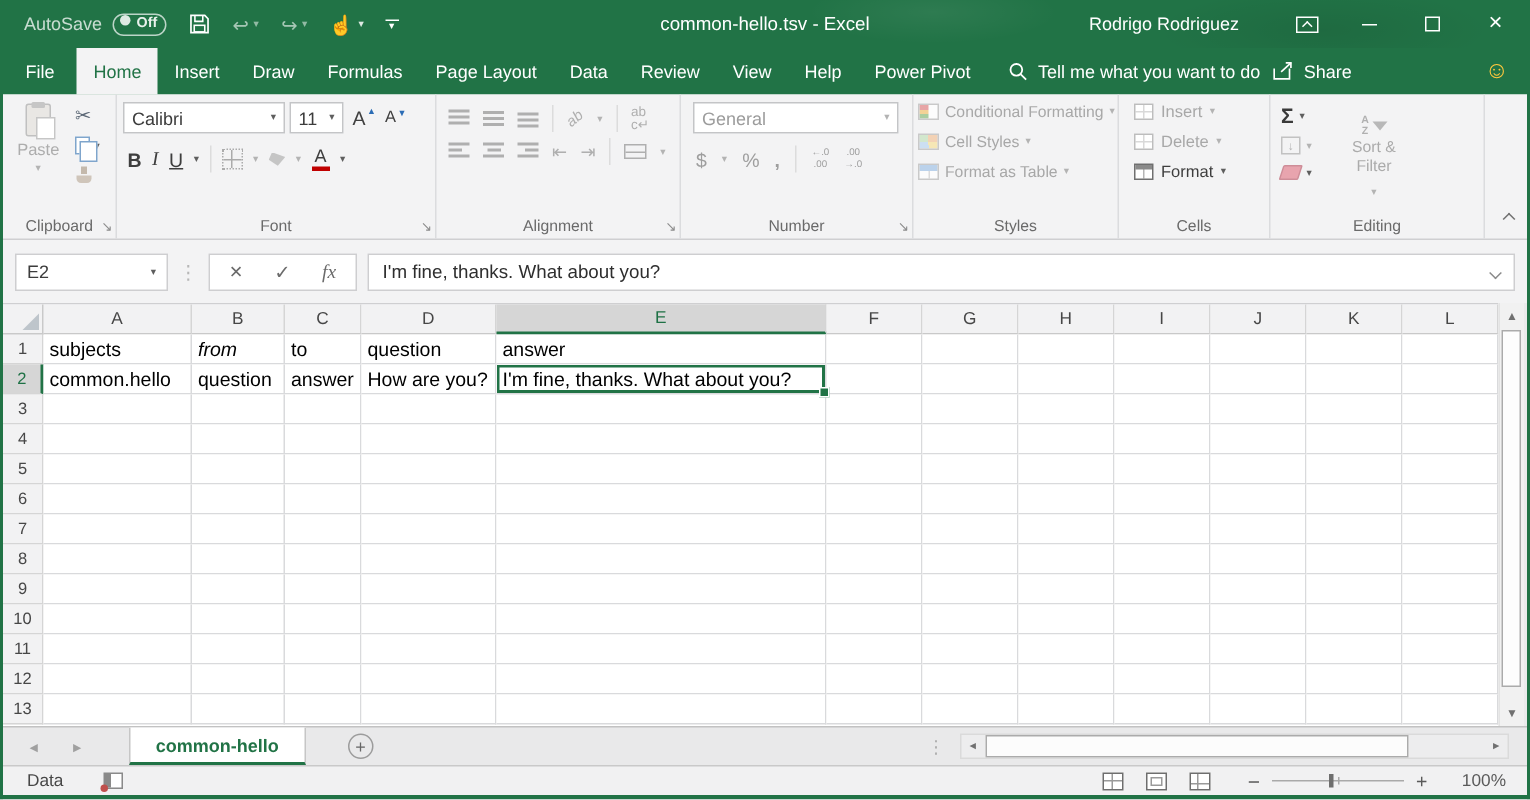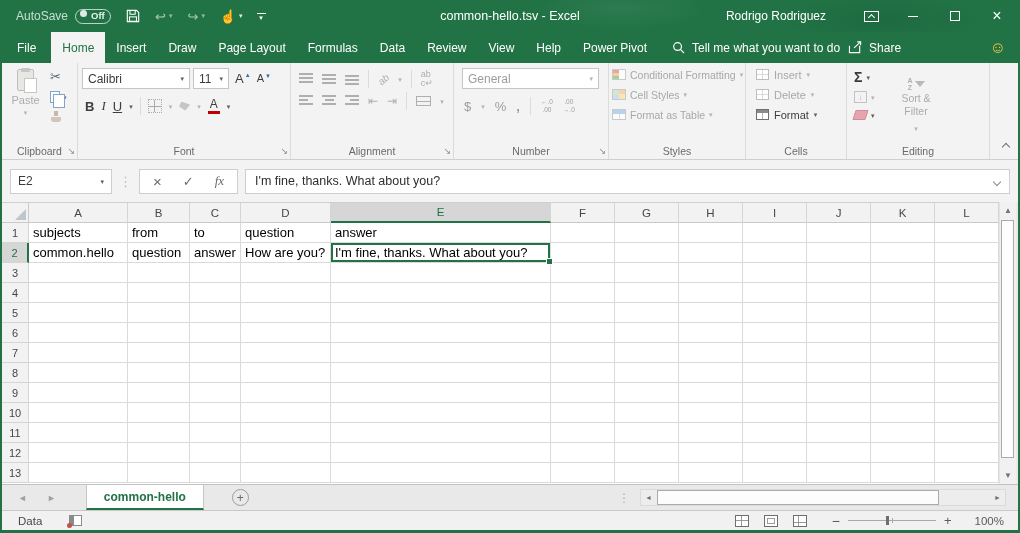--- a/index.html
+++ b/index.html
@@ -243,22 +243,22 @@
         </span>
     </div>
   </div>
 
   <div class="tabrow">
     <div class="rtabs">
         <div class="rtab">File</div>
         <div class="rtab active">Home</div>
         <div class="rtab">Insert</div>
         <div class="rtab">Draw</div>
+        <div class="rtab">Formulas</div>
         <div class="rtab">Page Layout</div>
-        <div class="rtab">Formulas</div>
         <div class="rtab">Data</div>
         <div class="rtab">Review</div>
         <div class="rtab">View</div>
         <div class="rtab">Help</div>
         <div class="rtab">Power Pivot</div>
       </div>
     <div class="tellme">
       <svg width="13" height="13" viewBox="0 0 14 14">
           <circle cx="6" cy="6" r="4.2" fill="none" stroke="#fff" stroke-width="1.3"></circle>
           <line x1="9.2" y1="9.2" x2="13" y2="13" stroke="#fff" stroke-width="1.3"></line>
@@ -510,21 +510,21 @@
           <div class="colh" style="width: 64px;">I</div>
           <div class="colh" style="width: 64px;">J</div>
           <div class="colh" style="width: 64px;">K</div>
           <div class="colh" style="width: 64px;">L</div>
         </div>
     </div>
     <div>
         <div class="grow">
           <div class="rowh">1</div>
           <div class="cell" style="width: 99px; text-align: center;">subjects</div>
-          <div class="cell" style="width: 62px;">from</div>
+          <div class="cell" style="width: 62px; font-style: italic;">from</div>
           <div class="cell" style="width: 51px;">to</div>
           <div class="cell" style="width: 90px;">question</div>
           <div class="cell" style="width: 220px;">answer</div>
           <div class="cell" style="width: 64px;"></div>
           <div class="cell" style="width: 64px;"></div>
           <div class="cell" style="width: 64px;"></div>
           <div class="cell" style="width: 64px;"></div>
           <div class="cell" style="width: 64px;"></div>
           <div class="cell" style="width: 64px;"></div>
           <div class="cell" style="width: 64px;"></div>

